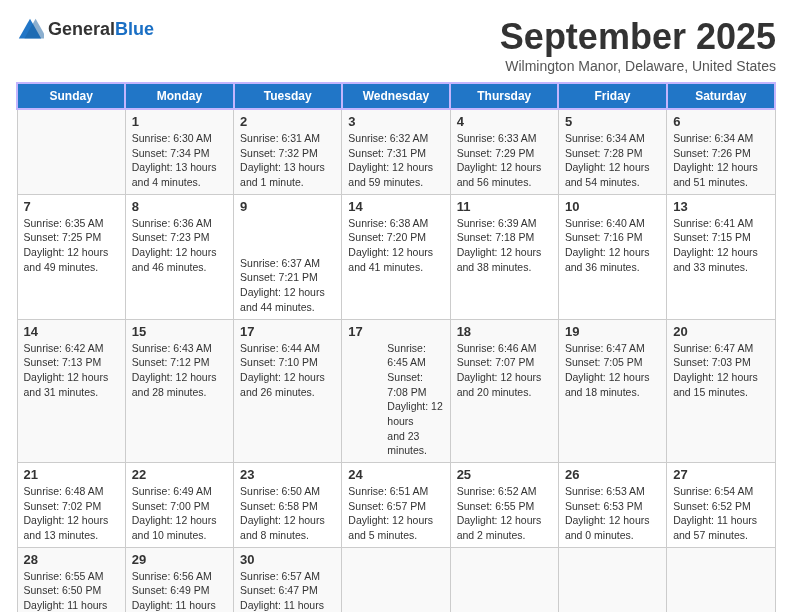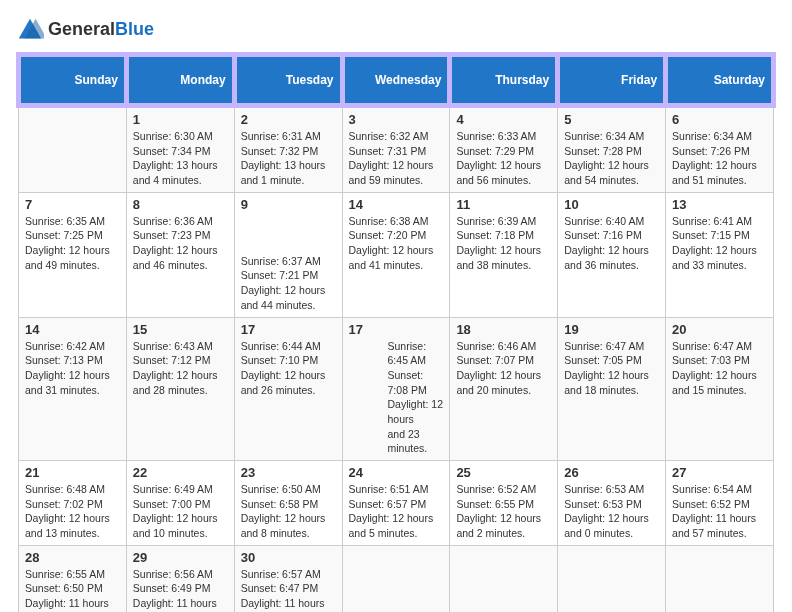--- a/index.html
+++ b/index.html
@@ -47,25 +47,25 @@
       color: #555;
     }
     table {
       width: 100%;
       border-collapse: collapse;
       font-size: 11px;
     }
     th {
       background-color: #2176c7;
       color: #fff;
-      text-align: right;
-      padding: 16px 6px;
+      text-align: center;
+      padding: 5px 6px;
       font-size: 12px;
       font-weight: bold;
-      border: 5px solid #c4b5fd;
+      border: 2px solid #c4b5fd;
     }
     td {
       border: 1px solid #ccc;
       vertical-align: top;
       padding: 4px 6px;
       height: 80px;
       width: calc(100% / 7);
     }
     .day-num {
       font-weight: bold;
@@ -92,20 +92,22 @@
     <svg class="logo-icon" viewBox="0 0 40 40">
       <polygon points="20,4 36,32 4,32" fill="#2176c7"></polygon>
       <polygon points="28,4 44,32 12,32" fill="#1a5fa0" opacity="0.5"></polygon>
     </svg>
     <div class="logo-text">
       <span class="logo-general">General</span>
       <span class="logo-blue">Blue</span>
     </div>
   </div>
   <div class="title-block">
+    <div class="month-title">September 2025</div>
+    <div class="location">Wilmington Manor, Delaware, United States</div>
   </div>
 </div>
 
 <table>
   <thead>
     <tr>
     <th>Sunday</th>
         <th>Monday</th>
         <th>Tuesday</th>
         <th>Wednesday</th>

